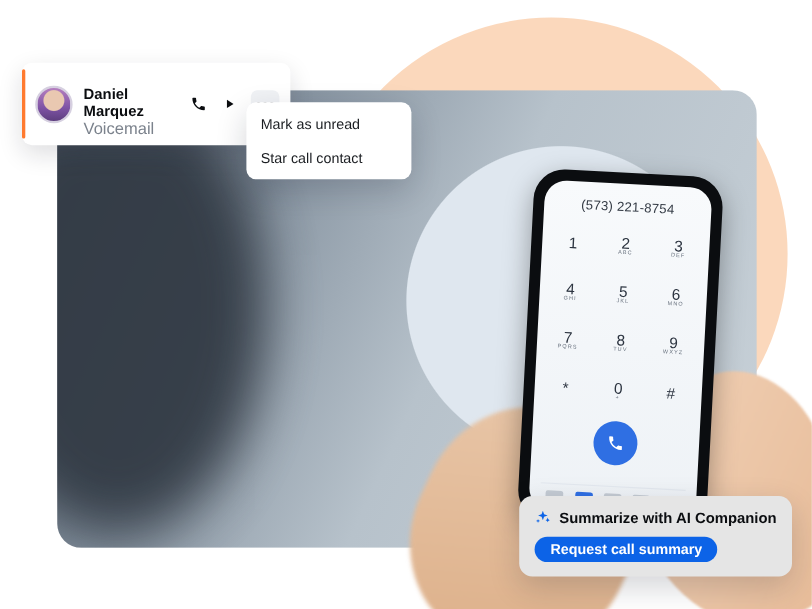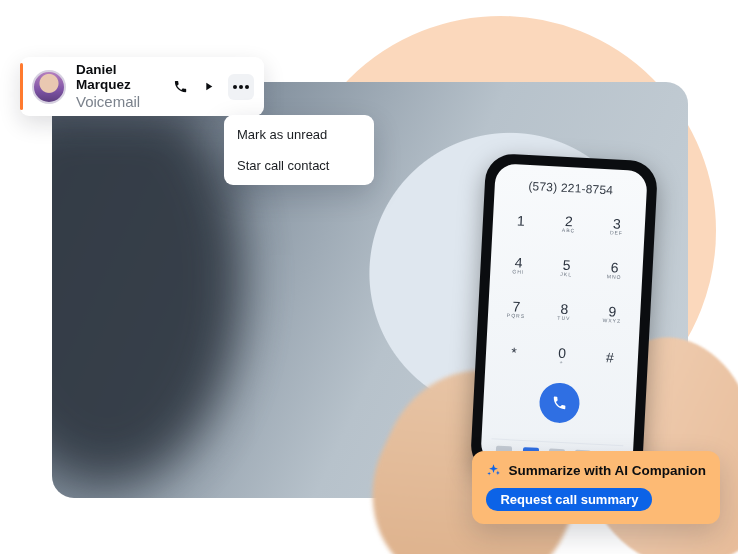--- a/index.html
+++ b/index.html
@@ -114,46 +114,46 @@
     background:#ff7a2f; border-radius:2px;
   }
   .avatar {
     width: 34px; height: 34px; border-radius: 50%;
     margin-left: 6px; margin-right: 10px;
     background:
       radial-gradient(circle at 50% 38%, #e9c8b1 0 9px, transparent 10px),
       linear-gradient(180deg,#b57fbf,#7e53a5 60%, #5d3e7e);
     border: 2px solid #d6d0e0;
   }
-  .vm-text { flex: 1; line-height: 1.1; }
+  .vm-text { flex: 1; line-height: 1.1; margin-top: 16px; }
   .vm-name { font-weight: 700; font-size: 13.5px; color:#0b0d10; }
   .vm-sub  { font-size: 15px; color:#7b828c; margin-top:1px; }
   .vm-icons { display:flex; align-items:center; gap:12px; margin-left:6px; }
   .ic { width:16px; height:16px; display:flex; align-items:center; justify-content:center; cursor:pointer; }
   .more-btn{
     width:26px; height:26px; border-radius:6px; background:#f0f2f5;
     display:flex; align-items:center; justify-content:center; cursor:pointer;
   }
 
   
   .menu {
-    position:absolute; left:224px; top:115px;
+    position:absolute; left:224px; top:93px;
     width:150px; background:#fff; border-radius:9px;
     box-shadow: 0 10px 28px rgba(18,24,38,.18);
     padding:4px 0; overflow:hidden;
   }
   .menu-item{
     padding:8px 13px; font-size:13px; color:#1a1d21; cursor:pointer;
   }
   .menu-item.sel{ background:#0c63e7; color:#fff; }
 
   
   .ai-card{
     position:absolute; right:18px; bottom:30px;
-    background:#fdba74; border-radius:12px;
+    background:#e5e5e5; border-radius:12px;
     padding:12px 14px 13px;
     box-shadow: 0 10px 28px rgba(18,24,38,.18);
     display:flex; flex-direction:column; gap:10px;
     min-width:228px;
   }
   .ai-head{ display:flex; align-items:center; gap:7px; }
   .ai-title{ font-weight:700; font-size:13.5px; color:#0b0d10; }
   .ai-btn{
     align-self:flex-start;
     background:#0c63e7; color:#fff; border:none;

